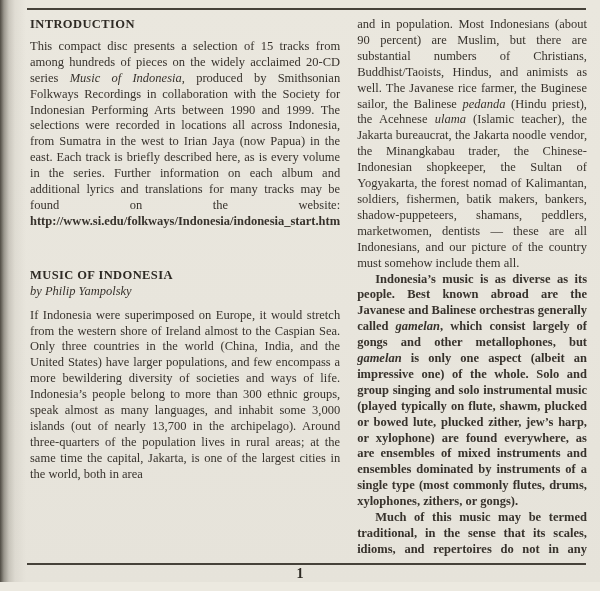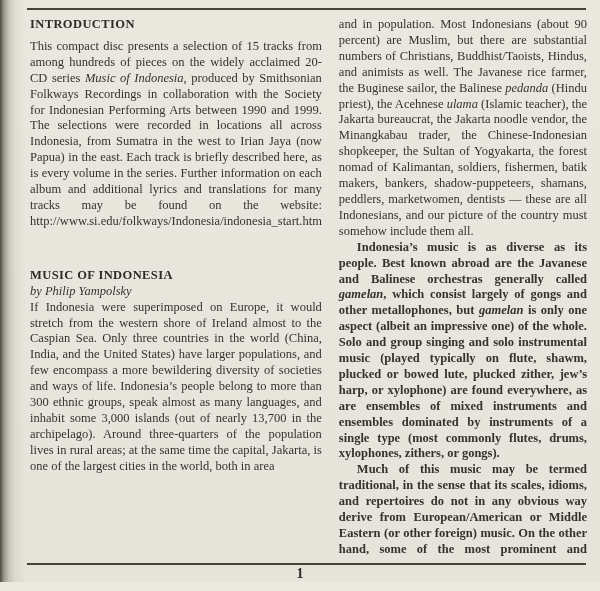--- a/index.html
+++ b/index.html
@@ -65,24 +65,25 @@
     font-weight: bold;
     letter-spacing: 0.4px;
     color: #2e2a24;
     text-align: left;
   }
   h2.music { margin-top: 38px; margin-bottom: 0; }
   p { margin: 0; }
   p.byline {
     font-style: italic;
     text-align: left;
+    margin-bottom: 8px;
   }
   p.indent { text-indent: 18px; font-weight: bold; }
   .seg-italic { font-style: italic; }
-  .seg-bold { font-weight: normal; overflow-wrap: break-word; }
+  .seg-bold { font-weight: bold; overflow-wrap: break-word; }
   .page-number {
     position: absolute;
     top: 566px;
     left: 0;
     width: 100%;
     text-align: center;
     font-size: 14px;
     font-weight: bold;
     color: #2e2a24;
   }

